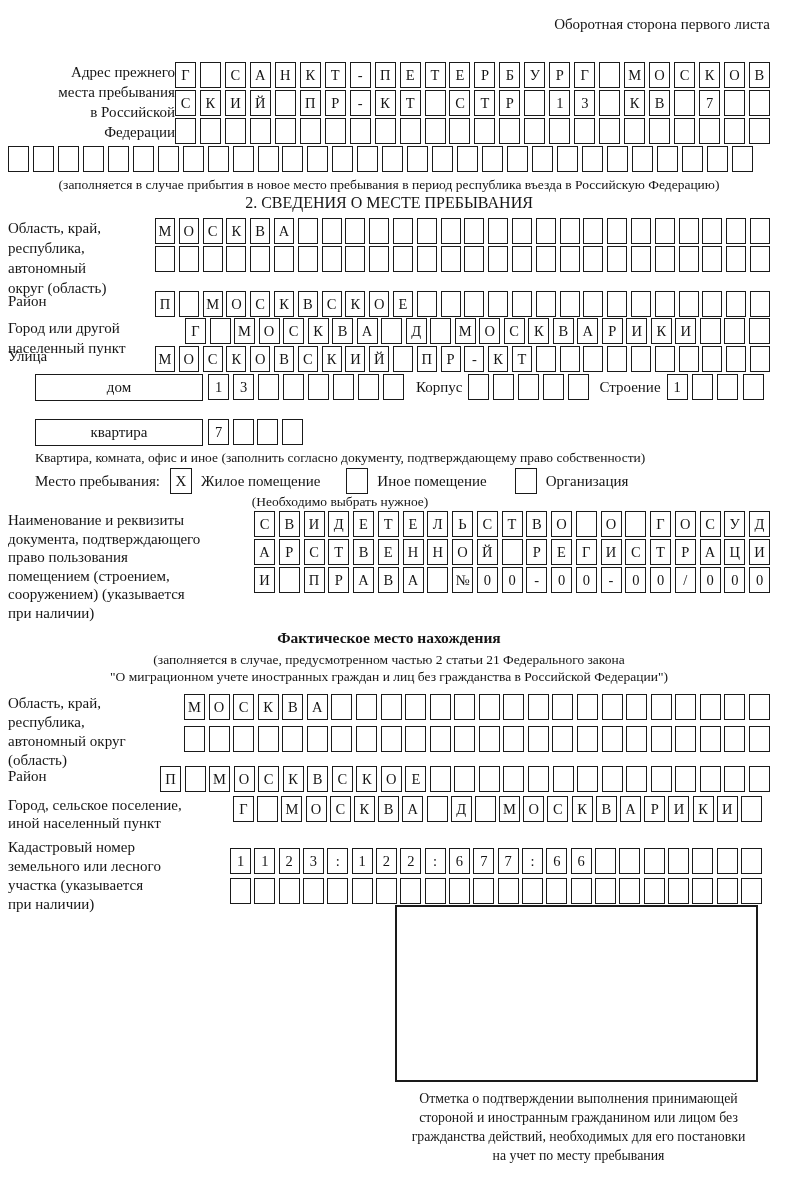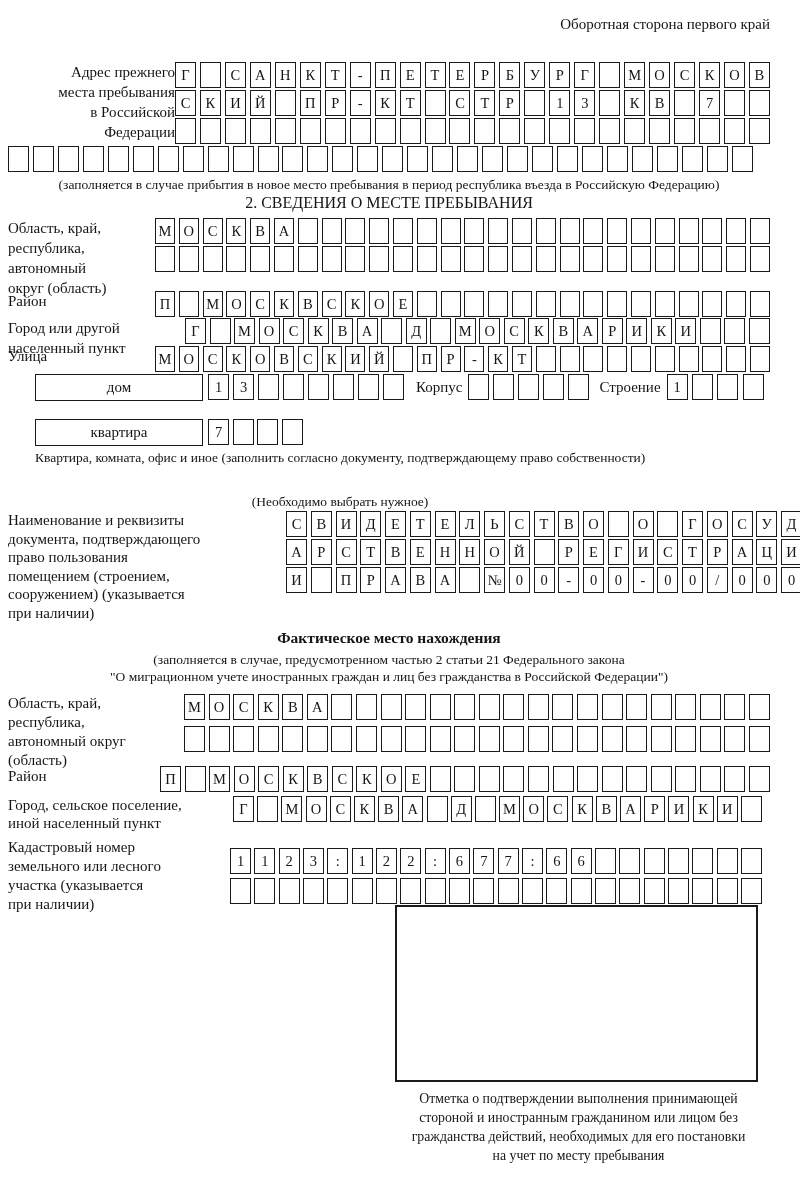--- a/index.html
+++ b/index.html
@@ -49,21 +49,21 @@
   #b-region{top:218px;}
   #b-district{top:291px;}
   #b-city{top:318px;}
   #b-street{top:346px;}
   #b-house{top:374px;}
   #b-housenote{top:403px;padding-left:27px;text-align:left;}
   #b-apt{top:419px;}
   #b-aptnote{top:449px;padding-left:27px;text-align:left;}
   #b-stay{top:468px;padding-left:27px;align-items:center;}
   #b-staynote{top:493px;left:30px;width:620px;right:auto;}
-  #b-doc{top:511px;gap:32px;}
+  #b-doc{top:511px;}
   #b-doc .flabel{line-height:18.5px;}
   #b-acttitle{top:629px;font-size:15.5px;font-weight:bold;}
   #b-actnote1{top:651px;}
   #b-actnote2{top:668px;}
   #b-region2{top:694px;}
   #b-region2 .flabel{line-height:19px;}
   #b-region2 .row1{margin-bottom:6px;}
   #b-district2{top:766px;}
   #b-city2{top:796px;}
   #b-city2 .flabel{line-height:18px;}
@@ -77,21 +77,21 @@
   .optlabel{font-size:15px;margin-left:9px;margin-right:14px;}
   .optlabel.last{margin-right:0;}
   .cb2{margin-left:12px;} .cb3{margin-left:14px;}
 </style>
 </head>
 <body>
 
 <div class="page">
 
   <div class="band" id="b-header">
-    <span>Оборотная сторона первого край</span>
+    <span>Оборотная сторона первого листа</span>
   </div>
 
   <div class="band frow" id="b-prev">
     <div class="flabel w167">Адрес прежнего
 места пребывания
 в Российской
 Федерации</div>
     <div class="rows">
       <div class="boxrow w595">
           <span class="cell">Г</span>
@@ -408,20 +408,29 @@
     <div class="boxrow w95 ml5">
         <span class="cell">7</span>
         <span class="cell"></span>
         <span class="cell"></span>
         <span class="cell"></span>
       </div>
   </div>
 
   <div class="band note" id="b-aptnote">Квартира, комната, офис и иное (заполнить согласно документу, подтверждающему право собственности)</div>
 
+  <div class="band frow" id="b-stay">
+    <span class="stay-label">Место пребывания:</span>
+    <span class="cbox">X</span>
+    <span class="optlabel">Жилое помещение</span>
+    <span class="cbox cb2"></span>
+    <span class="optlabel">Иное помещение</span>
+    <span class="cbox cb3"></span>
+    <span class="optlabel last">Организация</span>
+  </div>
 
   <div class="band center note" id="b-staynote">(Необходимо выбрать нужное)</div>
 
   <div class="band frow" id="b-doc">
     <div class="flabel w246">Наименование и реквизиты
 документа, подтверждающего
 право пользования
 помещением (строением,
 сооружением) (указывается
 при наличии)</div>

